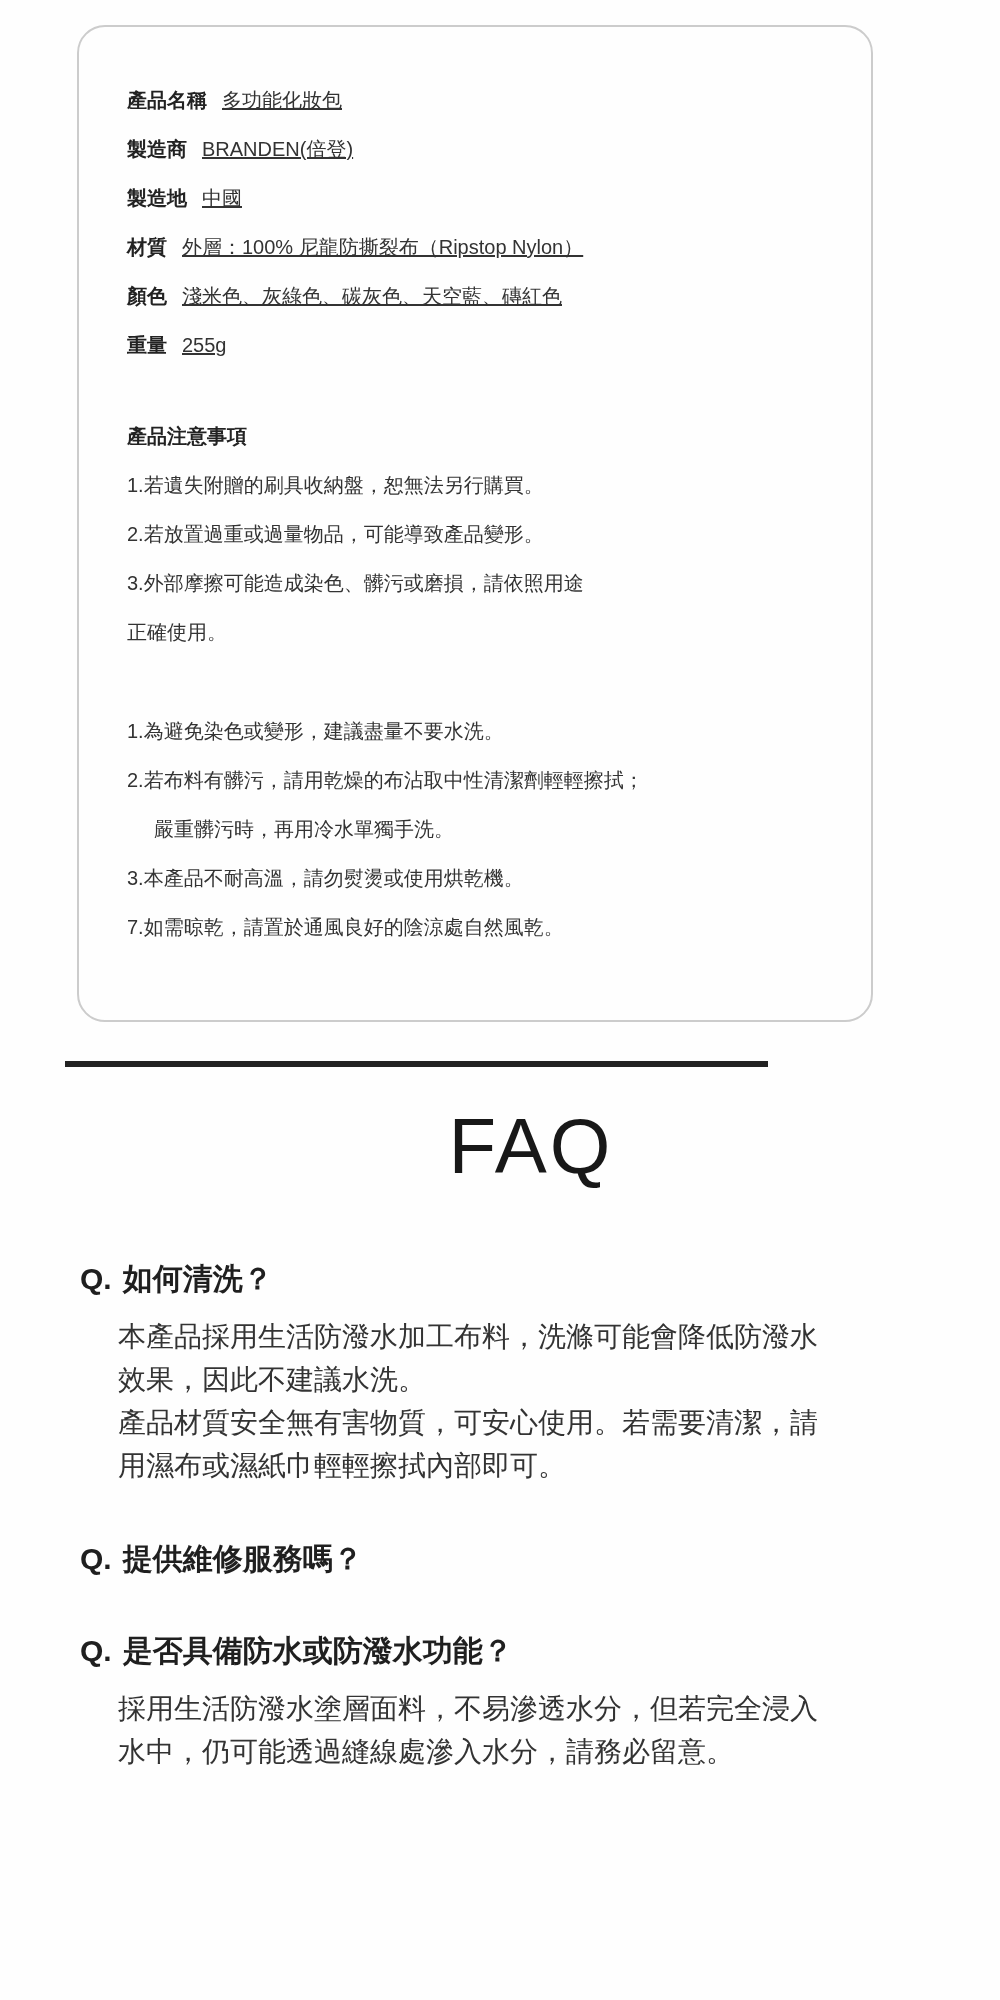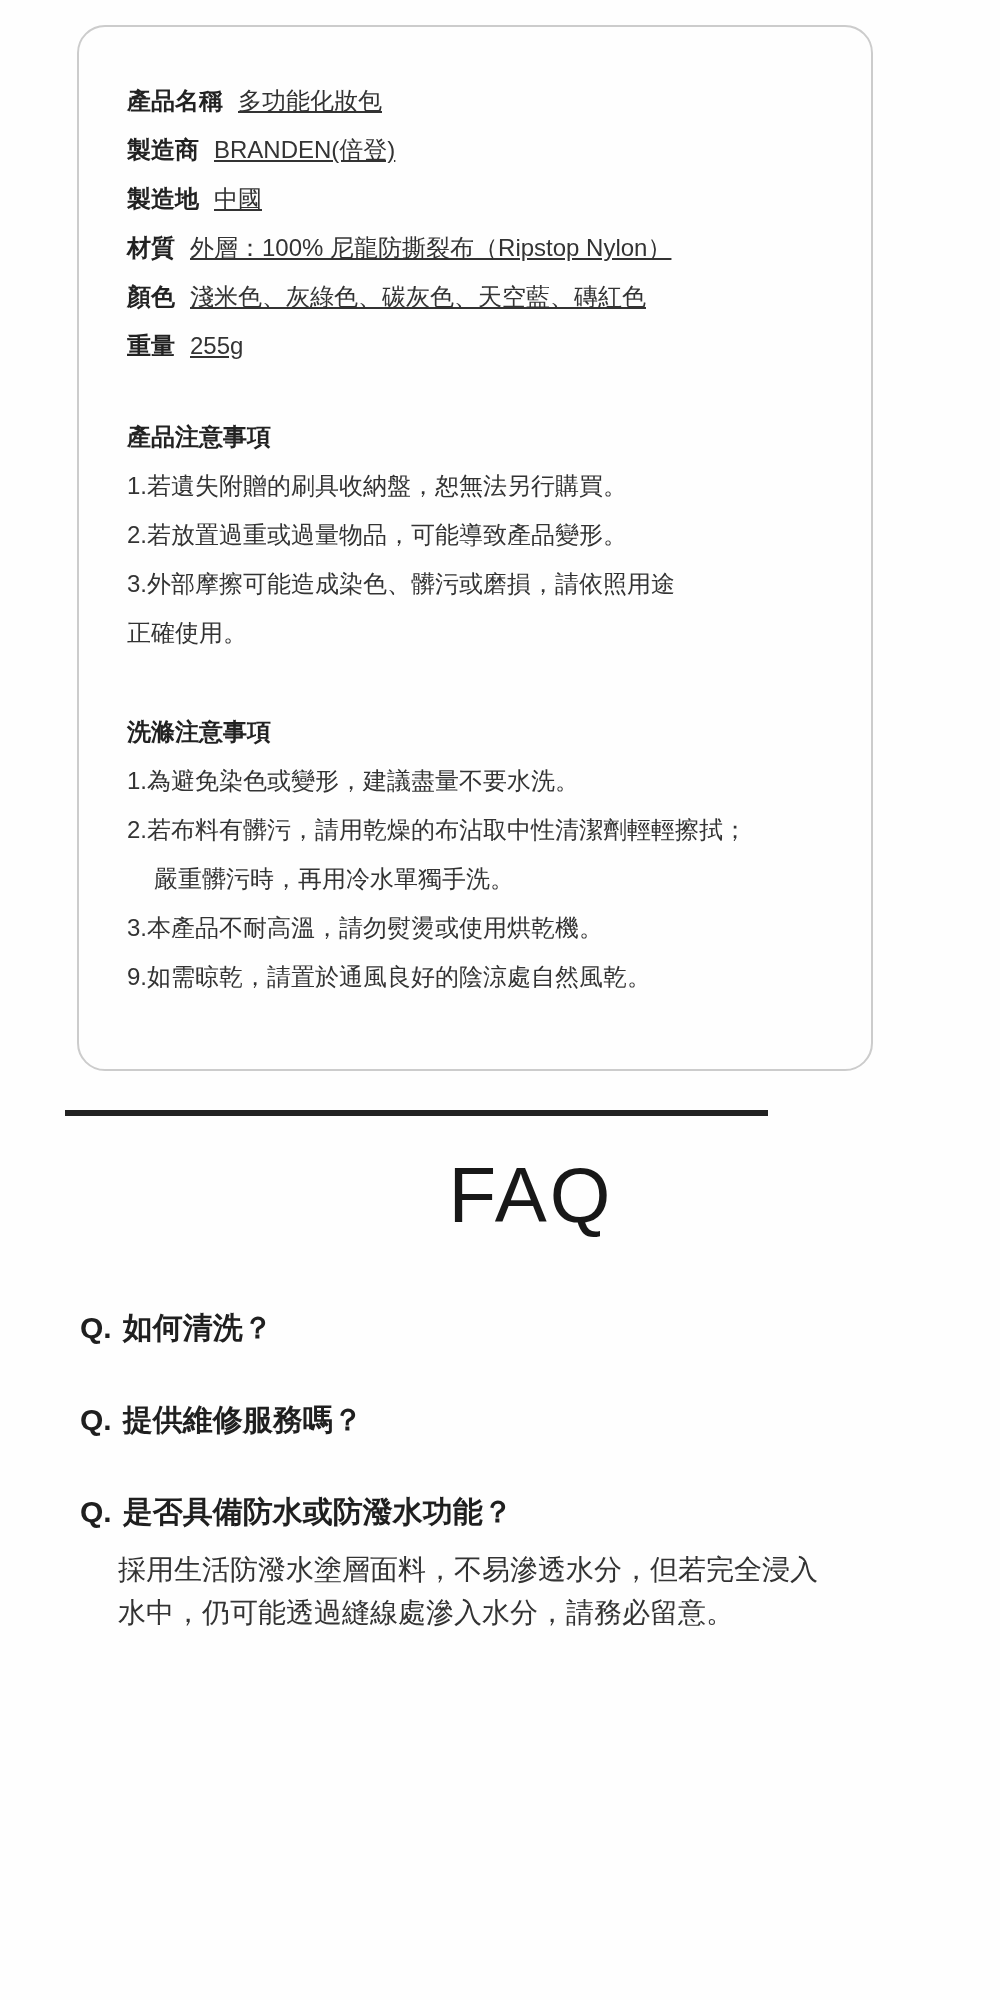--- a/index.html
+++ b/index.html
@@ -13,21 +13,21 @@
   }
 
   
   .spec-card {
     margin:25px 0 0 77px;
     width:796px;
     border:2px solid #cccccc;
     border-radius:28px;
     background:#fefefe;
     padding:49px 36px 68px 48px;
-    font-size:24px;
+    font-size:20px;
     line-height:49px;
   }
   .spec-row { display:flex; align-items:flex-start; }
   .spec-label { font-weight:700; color:#222; flex:none; margin-right:15px; white-space:nowrap; }
   .spec-value { color:#333;text-decoration:underline; }
   .value-line { display:block; }
 
   .note-section-1 { margin-top:42px; }
   .note-section-2 { margin-top:50px; }
   .note-heading { font-weight:700; color:#222; }
@@ -97,37 +97,42 @@
 
   <div class="note-section-1">
     <div class="note-heading">產品注意事項</div>
     <div class="note-line">1.若遺失附贈的刷具收納盤，恕無法另行購買。</div>
     <div class="note-line">2.若放置過重或過量物品，可能導致產品變形。</div>
     <div class="note-line">3.外部摩擦可能造成染色、髒污或磨損，請依照用途</div>
     <div class="note-line">正確使用。</div>
   </div>
 
   <div class="note-section-2">
-    <div class="note-heading">洗滌注意事項</div>
     <div class="note-line">1.為避免染色或變形，建議盡量不要水洗。</div>
     <div class="note-line">2.若布料有髒污，請用乾燥的布沾取中性清潔劑輕輕擦拭；</div>
     <div class="note-line indent">嚴重髒污時，再用冷水單獨手洗。</div>
     <div class="note-line">3.本產品不耐高溫，請勿熨燙或使用烘乾機。</div>
-    <div class="note-line">9.如需晾乾，請置於通風良好的陰涼處自然風乾。</div>
+    <div class="note-line">7.如需晾乾，請置於通風良好的陰涼處自然風乾。</div>
   </div>
 </div>
 
 <div class="divider"></div>
 
 <div class="faq-title">FAQ</div>
 
 <div class="faq-item first">
   <div class="faq-question">
     <span>Q.</span>
     <span>如何清洗？</span>
+  </div>
+  <div class="faq-answer">
+    <div>本產品採用生活防潑水加工布料，洗滌可能會降低防潑水</div>
+    <div>效果，因此不建議水洗。</div>
+    <div>產品材質安全無有害物質，可安心使用。若需要清潔，請</div>
+    <div>用濕布或濕紙巾輕輕擦拭內部即可。</div>
   </div>
 </div>
 
 <div class="faq-item">
   <div class="faq-question">
     <span>Q.</span>
     <span>提供維修服務嗎？</span>
   </div>
 </div>
 

